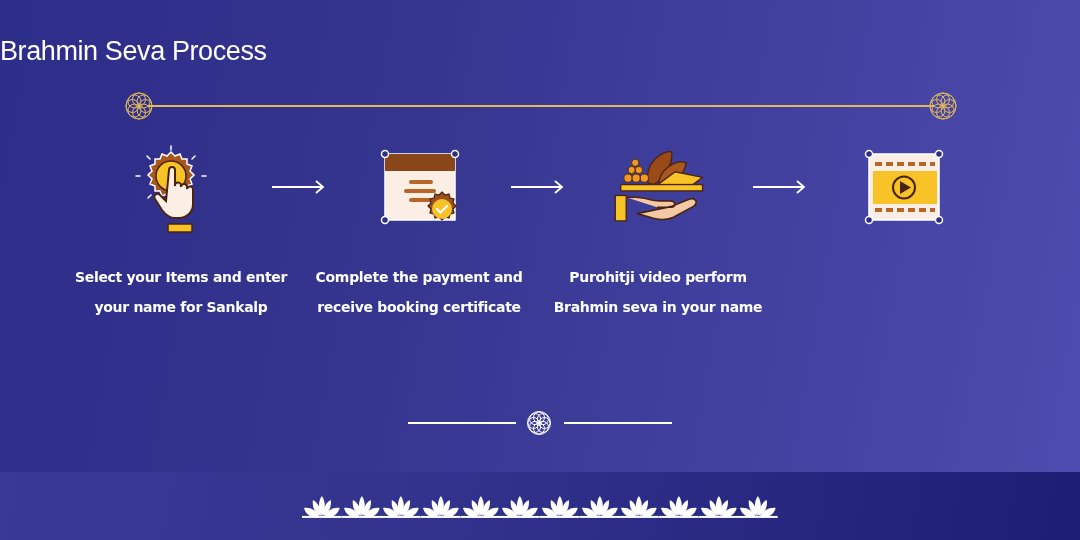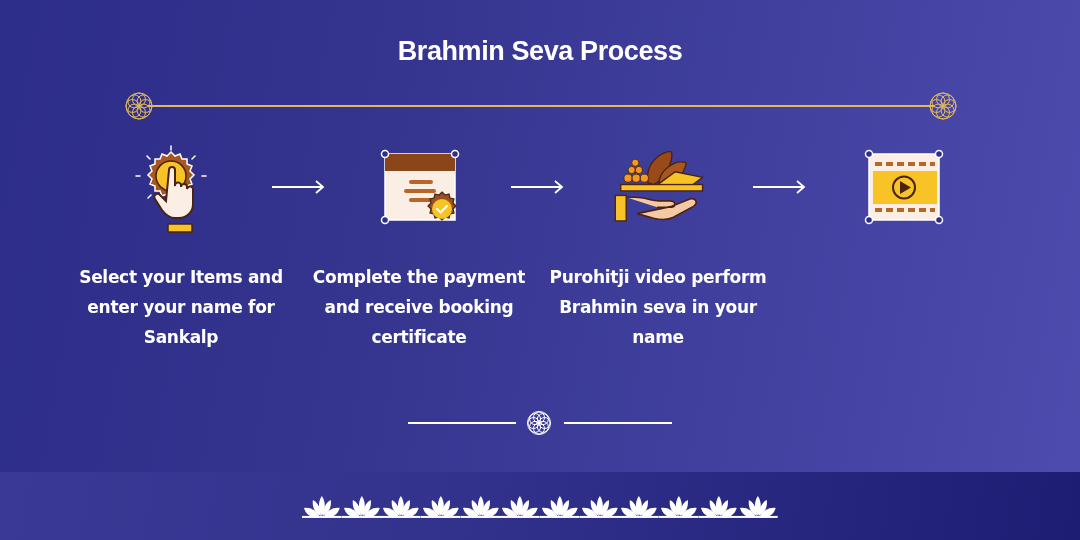--- a/index.html
+++ b/index.html
@@ -5,38 +5,38 @@
   * { box-sizing: border-box; margin: 0; padding: 0; }
   html, body { width: 1080px; height: 540px; overflow: hidden; }
   body {
     position: relative;
     font-family: "DejaVu Sans", "Liberation Sans", sans-serif;
     background: linear-gradient(100deg, #2d2d8a 0%, #35358f 35%, #4241a0 70%, #4e4cae 100%);
     color: #ffffff;
   }
   .title {
     position: absolute; left: 0; right: 0; top: 36px;
-    text-align: center; font-size: 27px; font-weight: bold;
+    text-align: left; font-size: 27px; font-weight: normal;
     letter-spacing: -0.4px; font-family: "Liberation Sans", sans-serif;
   }
   .top-rule {
     position: absolute; left: 124px; width: 834px; top: 91px; height: 30px;
   }
   .top-rule .line {
     position: absolute; left: 24px; right: 24px; top: 14px; height: 1.5px; background: #e0b95a;
   }
   .top-rule .orn { position: absolute; top: 0; width: 30px; height: 30px; }
   .top-rule .orn.left { left: 0; }
   .top-rule .orn.right { right: 0; }
 
   .steps { position: absolute; left: 0; right: 0; top: 140px; height: 260px; }
   .step { position: absolute; top: 0; width: 230px; text-align: center; }
   .step .icon { width: 100px; height: 100px; margin: 0 auto; display: block; }
   .step .text {
-    margin-top: 22px; font-size: 17px; font-weight: bold; line-height: 30px;
+    margin-top: 22px; font-size: 14px; font-weight: bold; line-height: 30px;
     font-family: "DejaVu Sans", sans-serif; letter-spacing: -0.3px;
   }
   .arrow { position: absolute; top: 176px; width: 56px; height: 22px; }
 
   .bottom-rule { position: absolute; top: 408px; left: 408px; width: 264px; height: 30px; }
   .bottom-rule .l { position: absolute; top: 14px; height: 1.5px; width: 108px; background: #ffffff; }
   .bottom-rule .l.a { left: 0; }
   .bottom-rule .l.b { right: 0; }
   .bottom-rule .orn { position: absolute; left: 118px; top: 2px; width: 26px; height: 26px; }
 

